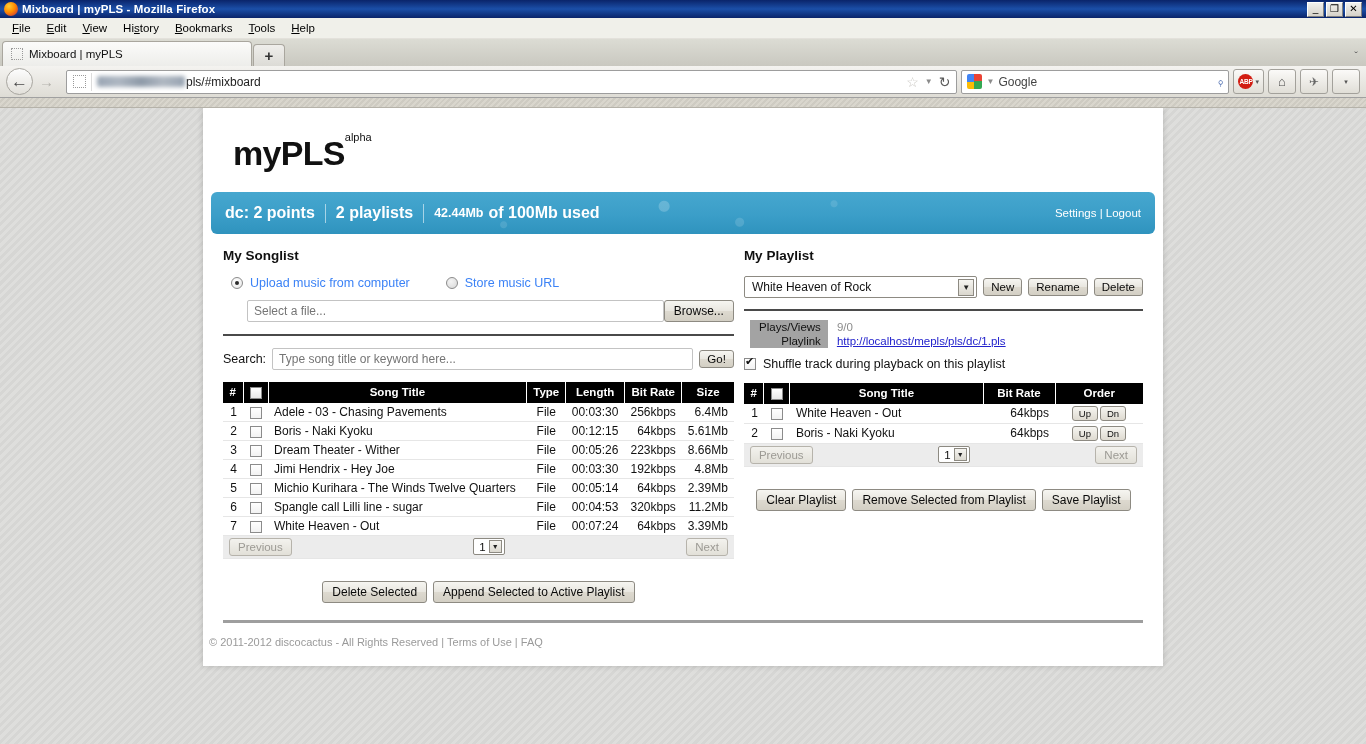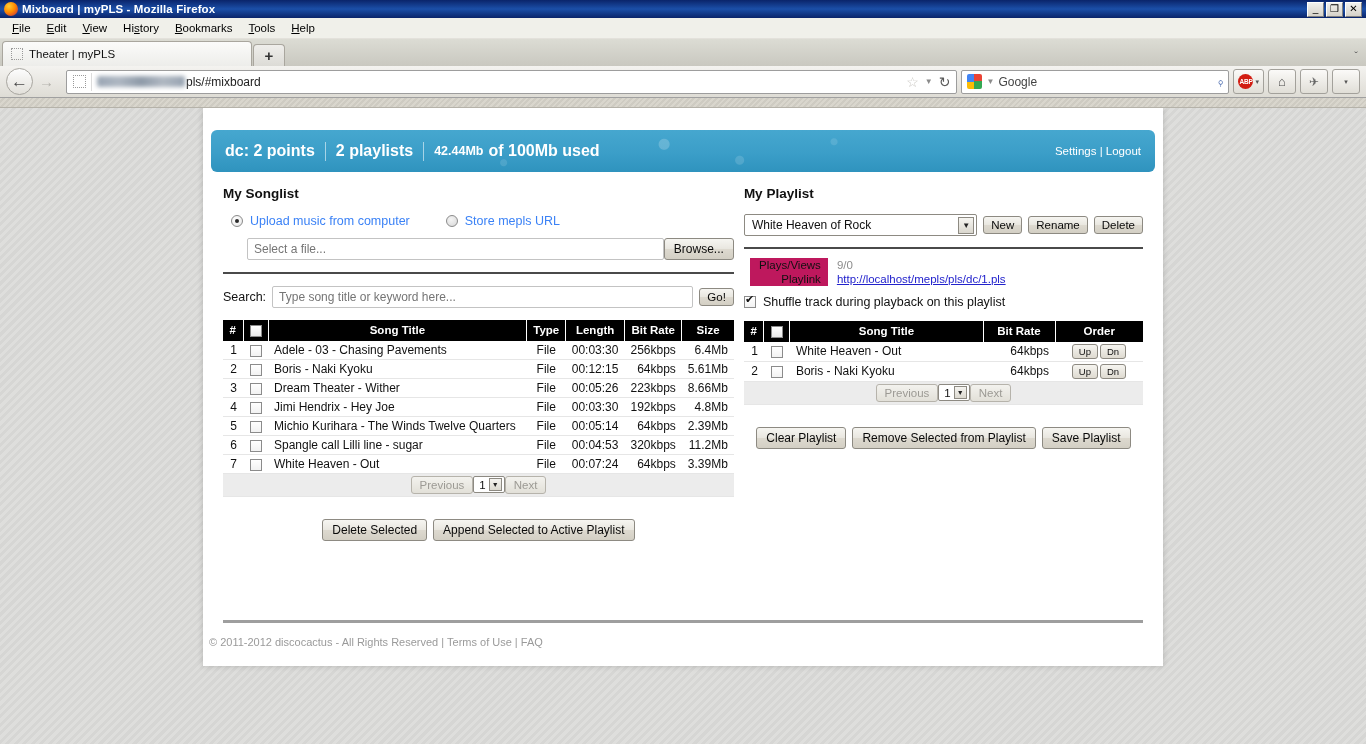--- a/index.html
+++ b/index.html
@@ -313,21 +313,21 @@
     position: absolute; left: 0; top: -3px;
     font-size: 11px; color: #111; line-height: 1;
   }
 
   .pager-row td {
     background: #ececec;
     border-bottom: none;
     padding: 5px 6px;
     text-align: right;
   }
-  .pager { display: flex; align-items: center; justify-content: center; gap: 0; }
+  .pager { display: flex; align-items: center; justify-content: space-between; gap: 0; }
   .btn-dis {
     background: linear-gradient(to bottom,#f3f2ee,#e2e0d8);
     border: 1px solid #b6b3ab; border-radius: 3px;
     color: #9c9a94; font-size: 11.5px; padding: 2px 8px;
     font-family: "Liberation Sans", sans-serif;
   }
   .pgsel {
     display: inline-flex; align-items: center;
     border: 1px solid #8d8a82; border-radius: 2px;
     background: #fff; font-size: 11.5px;
@@ -360,21 +360,21 @@
     border: 1px solid #8d8a82;
     display: flex; align-items: center; justify-content: center;
     font-size: 8px; color: #222;
   }
 
   .hr2 { height: 2px; background: #4a4a4a; margin: 11px 0 9px 0; }
 
   .info-tbl { border-collapse: collapse; font-size: 11.5px; margin-left: 6px; }
   .info-tbl td { padding: 1px 0; }
   .info-lbl {
-    background: #be185d; color: #111;
+    background: #a3a3a3; color: #111;
     text-align: right; padding: 1px 7px !important;
     min-width: 78px;
   }
   .info-val { padding-left: 9px !important; color: #8c8c8c; }
   .info-link { color: #2222cc; text-decoration: underline; }
 
   .shuffle-row { display: flex; align-items: center; gap: 7px; margin-top: 9px; }
   .shuffle-lbl { font-size: 12.5px; color: #111; }
 
   .ord-btn {
@@ -413,21 +413,21 @@
   <span class="menu-item"><span class="u">V</span>iew</span>
   <span class="menu-item">Hi<span class="u">s</span>tory</span>
   <span class="menu-item"><span class="u">B</span>ookmarks</span>
   <span class="menu-item"><span class="u">T</span>ools</span>
   <span class="menu-item"><span class="u">H</span>elp</span>
 </div>
 
 <div class="tabstrip">
   <div class="tab">
     <span class="tab-favicon"></span>
-    <span class="tab-label">Theater | myPLS</span>
+    <span class="tab-label">Mixboard | myPLS</span>
   </div>
   <div class="newtab">+</div>
   <div class="tabstrip-right">ˇ</div>
 </div>
 
 <div class="navbar">
   <div class="nav-back">
       <span class="arrow-l">←</span>
     </div>
   <div class="nav-fwd">
@@ -470,20 +470,23 @@
   <div class="tb-btn tb-sep-btn">
     <span class="mini-caret">▾</span>
   </div>
 </div>
 
 <div class="chrome-bottom"></div>
 
 <div class="viewport">
   <div class="page">
 
+    <div class="brand">
+      <span>myPLS</span><sup>alpha</sup>
+    </div>
 
     <div class="statbar">
       <span class="stat-main">
         <span>dc: 2 points</span>
         <span class="stat-pipe"></span>
         <span>2 playlists</span>
         <span class="stat-pipe"></span>
         <span class="stat-sm">42.44Mb</span>
         <span style="width:5px"></span>
         <span>of 100Mb used</span>
@@ -494,21 +497,21 @@
     <div class="cols">
 
       <div class="col-left">
         <div class="sec-title">My Songlist</div>
 
         <div class="radio-row">
           <span class="radio on"></span>
           <span class="radio-label">Upload music from computer</span>
           <span class="radio-gap"></span>
           <span class="radio off"></span>
-          <span class="radio-label">Store mepls URL</span>
+          <span class="radio-label">Store music URL</span>
         </div>
 
         <div class="file-row">
           <input class="file-input" type="text" placeholder="Select a file..." style="">
           <button class="btn">Browse...</button>
         </div>
 
         <div class="hr"></div>
 
         <div class="search-row">

